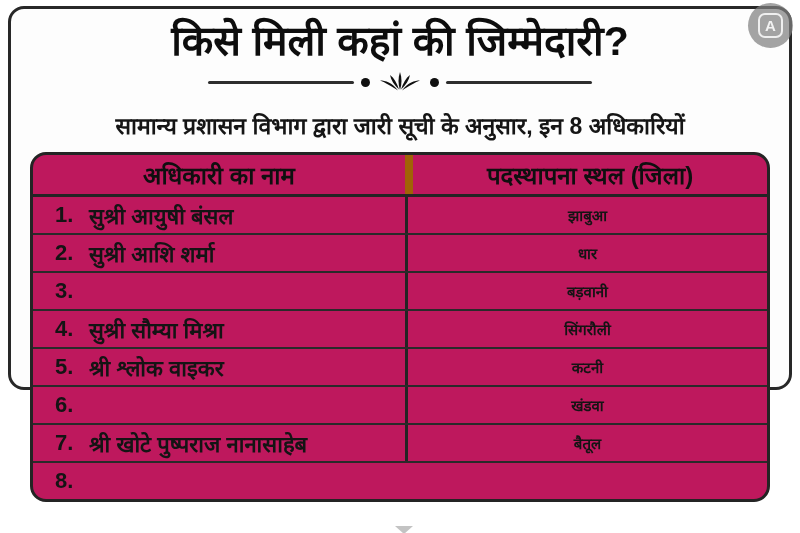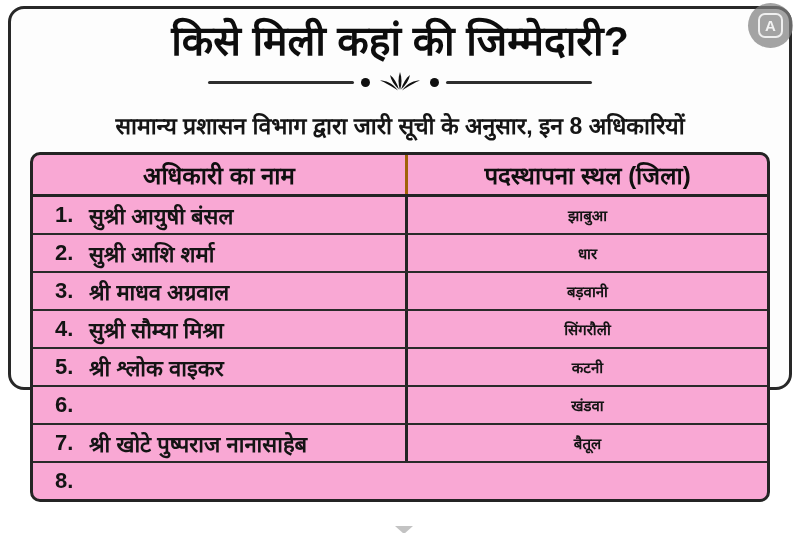--- a/index.html
+++ b/index.html
@@ -50,39 +50,39 @@
     font-size: 23px;
     font-weight: 700;
     color: #151515;
     line-height: 31px;
     margin-top: 19px;
   }
   .table {
     width: 740px;
     margin: 10px auto 0;
     border: 3px solid #242424;
-    border-radius: 10px;
+    border-radius: 16px;
     overflow: hidden;
-    background: #f9a8d4;
+    background: #be185d;
   }
   .thead {
     display: grid;
     grid-template-columns: 372px 1fr;
     border-bottom: 3px solid #242424;
   }
   .th {
     height: 39px;
     display: flex;
     align-items: center;
     justify-content: center;
     font-size: 24px;
     font-weight: 800;
     color: #0f0f0f;
   }
-  .th.right { border-left: 3px solid #a16207; }
+  .th.right { border-left: 8px solid #a16207; }
   .trow {
     display: grid;
     grid-template-columns: 372px 1fr;
     border-bottom: 2px solid #2a2a2a;
   }
   .trow:last-child { border-bottom: none; }
   .td-name {
     height: 36px;
     display: flex;
     align-items: center;
@@ -184,21 +184,20 @@
       <div class="td-name">
         <span class="sn">2.</span>
         <span>सुश्री आशि शर्मा</span>
       </div>
       <div class="td-dist">धार</div>
     </div>
 
     <div class="trow">
       <div class="td-name">
         <span class="sn">3.</span>
-        <span>श्री माधव अग्रवाल</span>
       </div>
       <div class="td-dist">बड़वानी</div>
     </div>
 
     <div class="trow">
       <div class="td-name">
         <span class="sn">4.</span>
         <span>सुश्री सौम्या मिश्रा</span>
       </div>
       <div class="td-dist">सिंगरौली</div>

